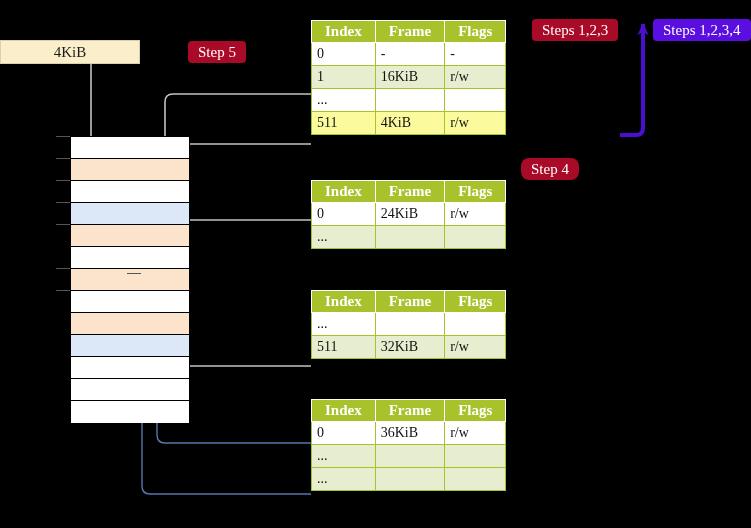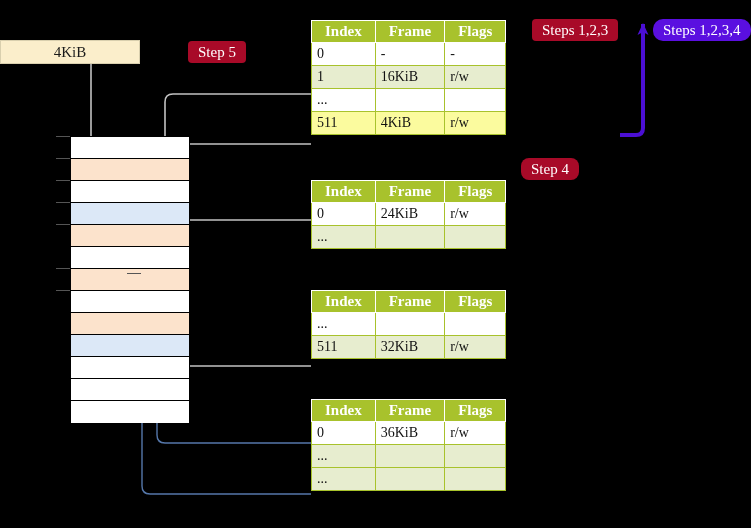--- a/index.html
+++ b/index.html
@@ -5,21 +5,21 @@
   html,body{margin:0;padding:0;background:#000;}
   body{width:751px;height:528px;position:relative;overflow:hidden;
        font-family:"Liberation Serif","DejaVu Serif",serif;}
   .stage{position:absolute;left:0;top:0;width:751px;height:528px;}
 
   
   .pill{position:absolute;padding:2px 10px;font-size:15px;line-height:18px;
         white-space:nowrap;}
   .pill.step{background:#A80A28;color:#ffffff;border-radius:4px;
              box-shadow:0 1px 0 rgba(0,0,0,.4);}
-  .pill.stepblue{background:#5A0FE0;color:#ffffff;border-radius:10px;}
+  .pill.stepblue{background:#5A0FE0;color:#ffffff;border-radius:4px;}
   .pill.size{background:#FBEECB;color:#1a1a1a;border:1px solid #d9cfae;
              text-align:center;}
 
   
   .memcol{position:absolute;left:70px;top:136px;width:120px;height:280px;
           border:1.5px solid #000;box-sizing:border-box;background:#fff;}
   .memrow{height:22px;box-sizing:border-box;border-bottom:1.5px solid #000;}
   .memrow:last-child{border-bottom:none;}
   .memrow.orange{background:#FCE3CC;}
   .memrow.blue{background:#DCE8F7;}

